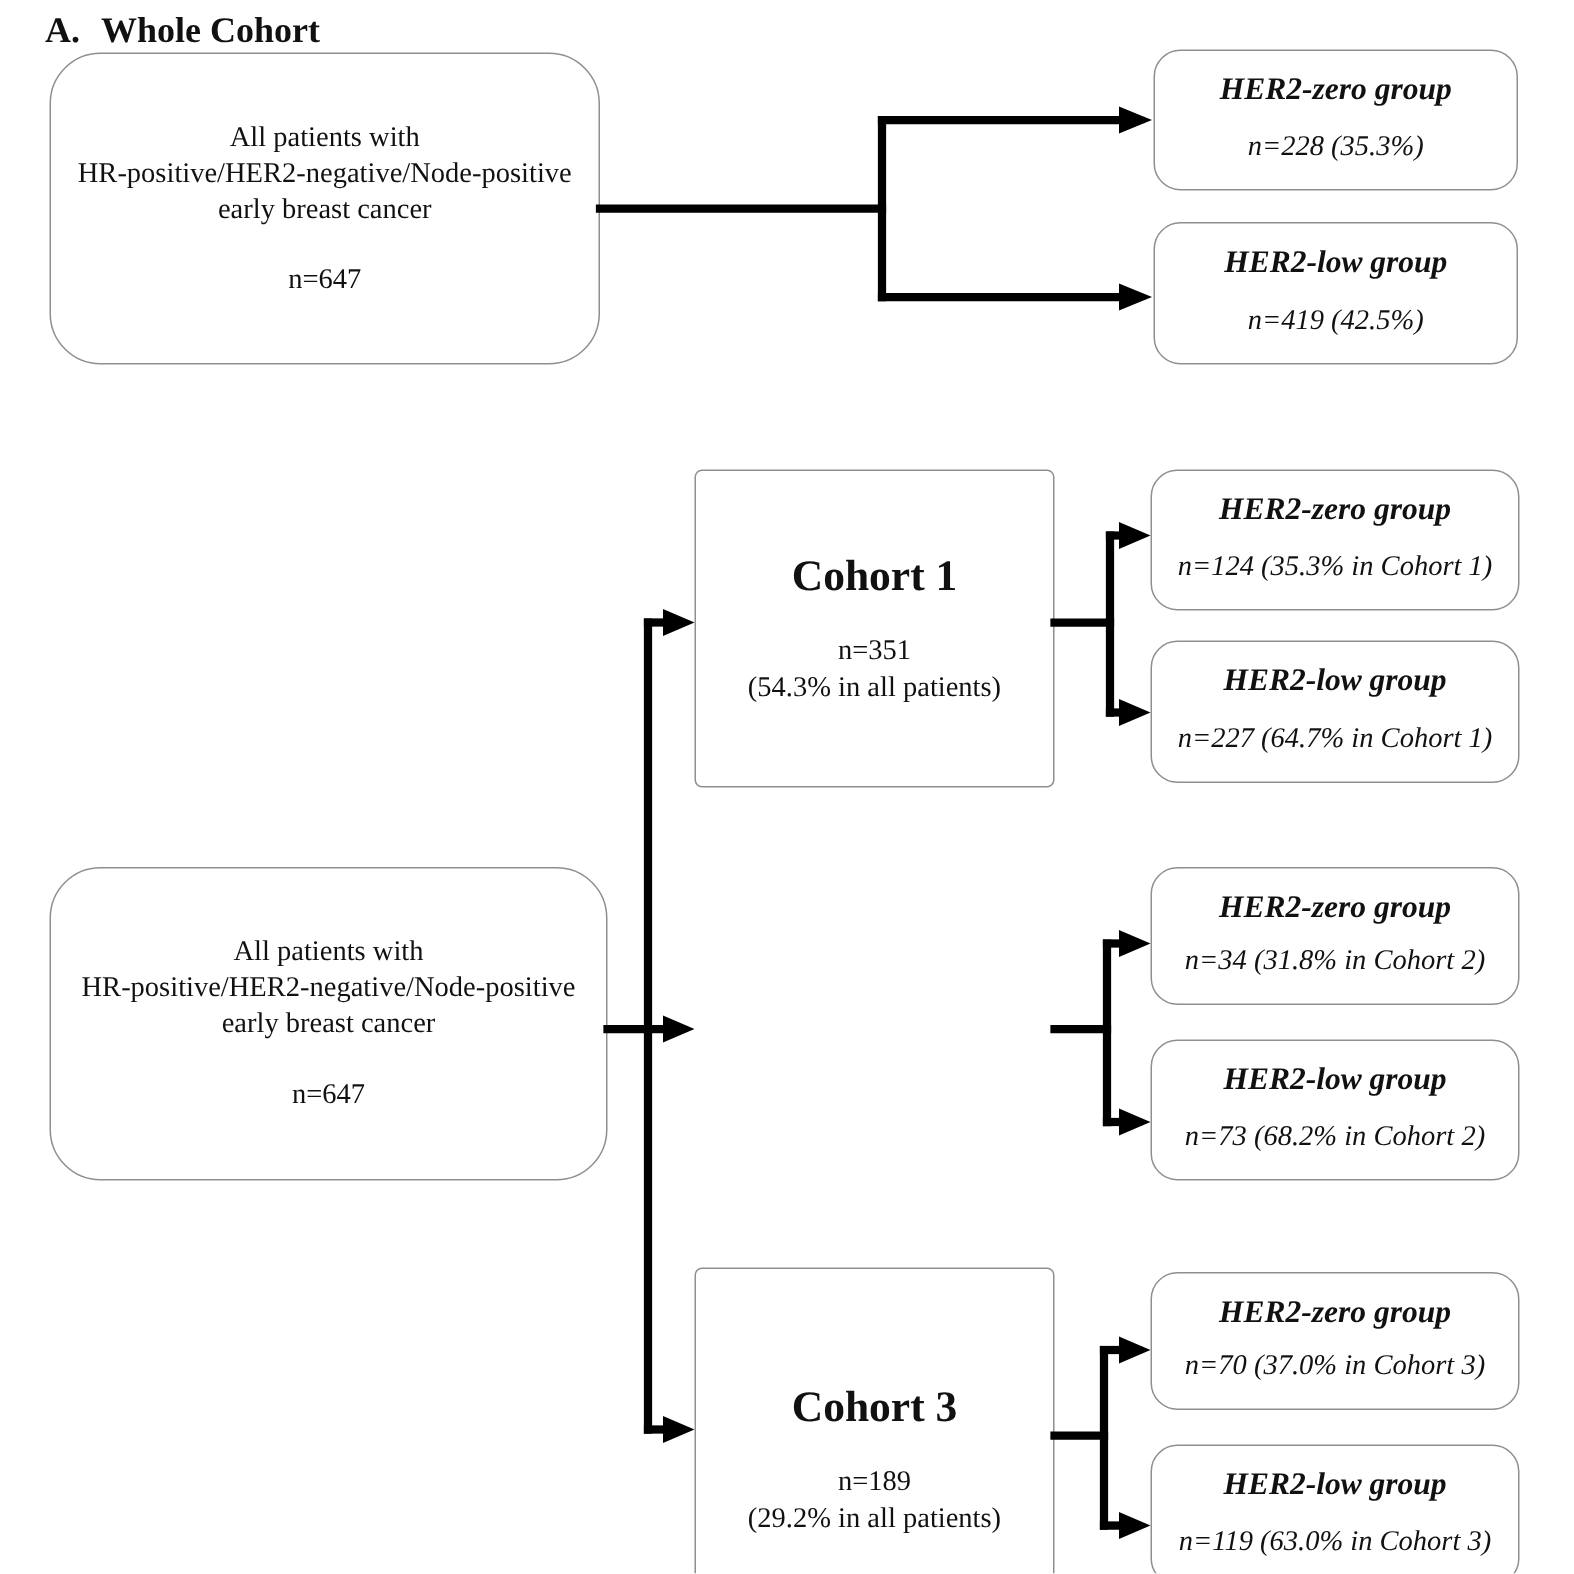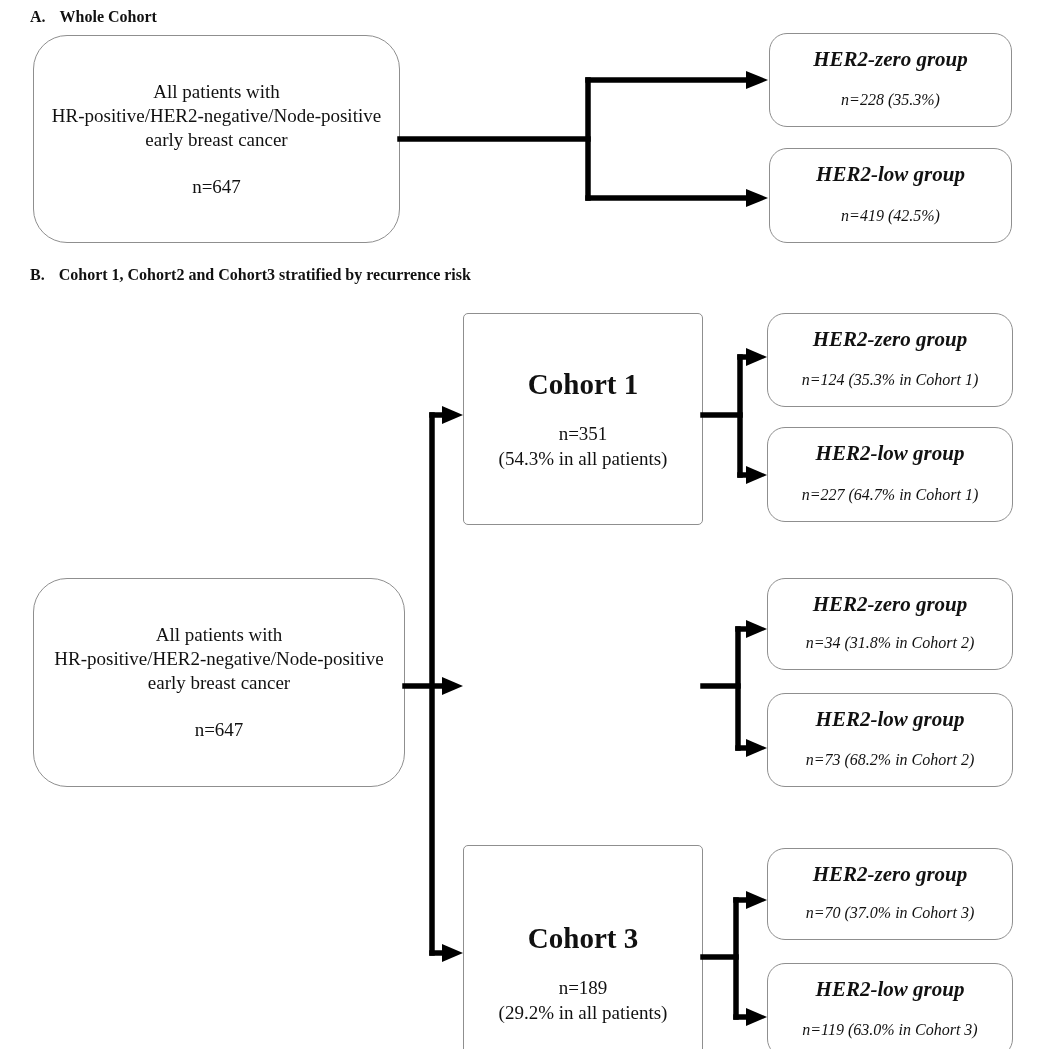--- a/index.html
+++ b/index.html
@@ -11,21 +11,21 @@
     position: relative;
     width: 1049px;
     height: 1049px;
     background: #ffffff;
     overflow: hidden;
     font-family: "Liberation Serif", "DejaVu Serif", serif;
     color: #111111;
   }
   .panel-title {
     position: absolute;
-    font-size: 16px;
+    font-size: 24px;
     font-weight: bold;
     white-space: nowrap;
     color: #111111;
   }
   .panel-title .prefix { display: inline-block; margin-right: 14px; }
   .node {
     position: absolute;
     background: #ffffff;
     border: 1px solid #8f8f8f;
     box-sizing: border-box;
@@ -42,21 +42,21 @@
   .cohort-box .cohort-title { font-size: 29px; font-weight: bold; margin-bottom: 20px; }
   .cohort-box .cohort-n { font-size: 19px; line-height: 25px; }
   .cohort-box .cohort-pct { font-size: 19px; line-height: 25px; }
   .group-box {
     border-radius: 18px;
     justify-content: space-between;
     padding: 13px 4px 17px 4px;
     font-style: italic;
   }
   .group-box .group-title { font-size: 21px; font-weight: bold; }
-  .group-box .group-n { font-size: 16px; }
+  .group-box .group-n { font-size: 19px; }
   #connectors {
     position: absolute;
     left: 0; top: 0;
     width: 1049px;
     height: 1049px;
     pointer-events: none;
   }
   #connectors path {
     stroke: #000000;
     stroke-width: 5.5px;
@@ -83,23 +83,20 @@
 
   <div class="node group-box" style="left:769px; top:33px; width:243px; height:94px;">
     <div class="group-title">HER2-zero group</div>
     <div class="group-n">n=228 (35.3%)</div>
   </div>
   <div class="node group-box" style="left:769px; top:148px; width:243px; height:95px;">
     <div class="group-title">HER2-low group</div>
     <div class="group-n">n=419 (42.5%)</div>
   </div>
 
-  <div class="panel-title" style="left:30px; top:266px;">
-    <span class="prefix">B.</span><span>Cohort 1, Cohort2 and Cohort3 stratified by recurrence risk</span>
-  </div>
 
   <div class="node src-box" style="left:33px; top:578px; width:372px; height:209px;">
     <div class="src-line">All patients with</div>
     <div class="src-line">HR-positive/HER2-negative/Node-positive</div>
     <div class="src-line">early breast cancer</div>
     <div class="src-n">n=647</div>
   </div>
 
   <div class="node cohort-box" style="left:463px; top:313px; width:240px; height:212px;">
     <div class="cohort-title">Cohort 1</div>

